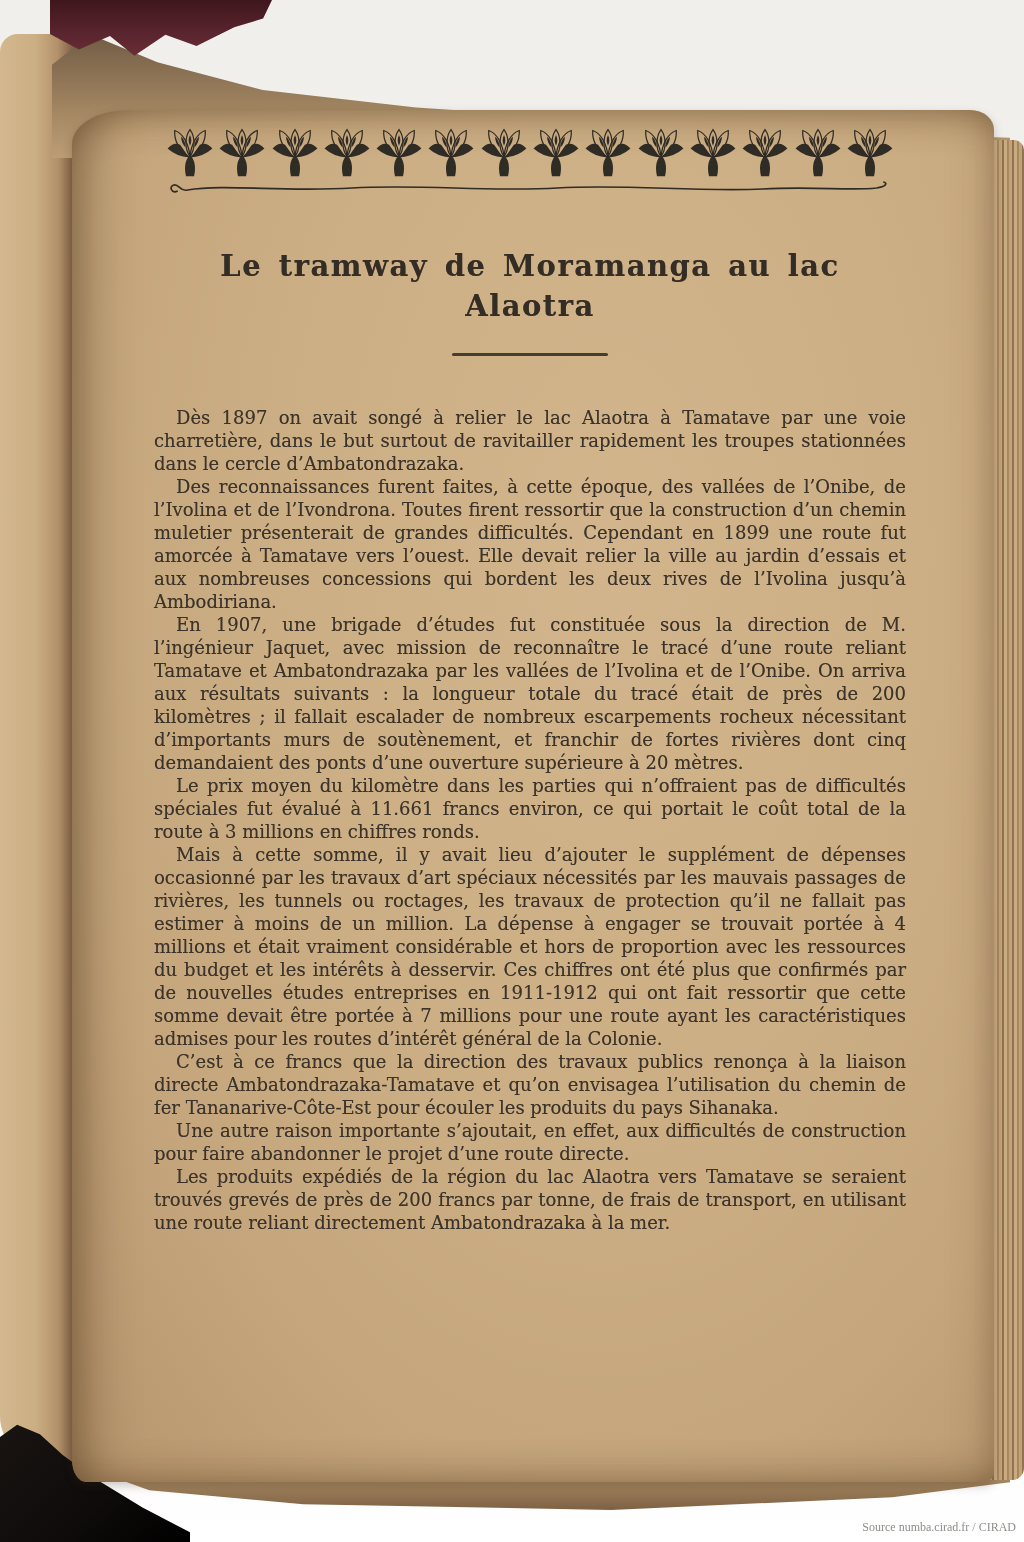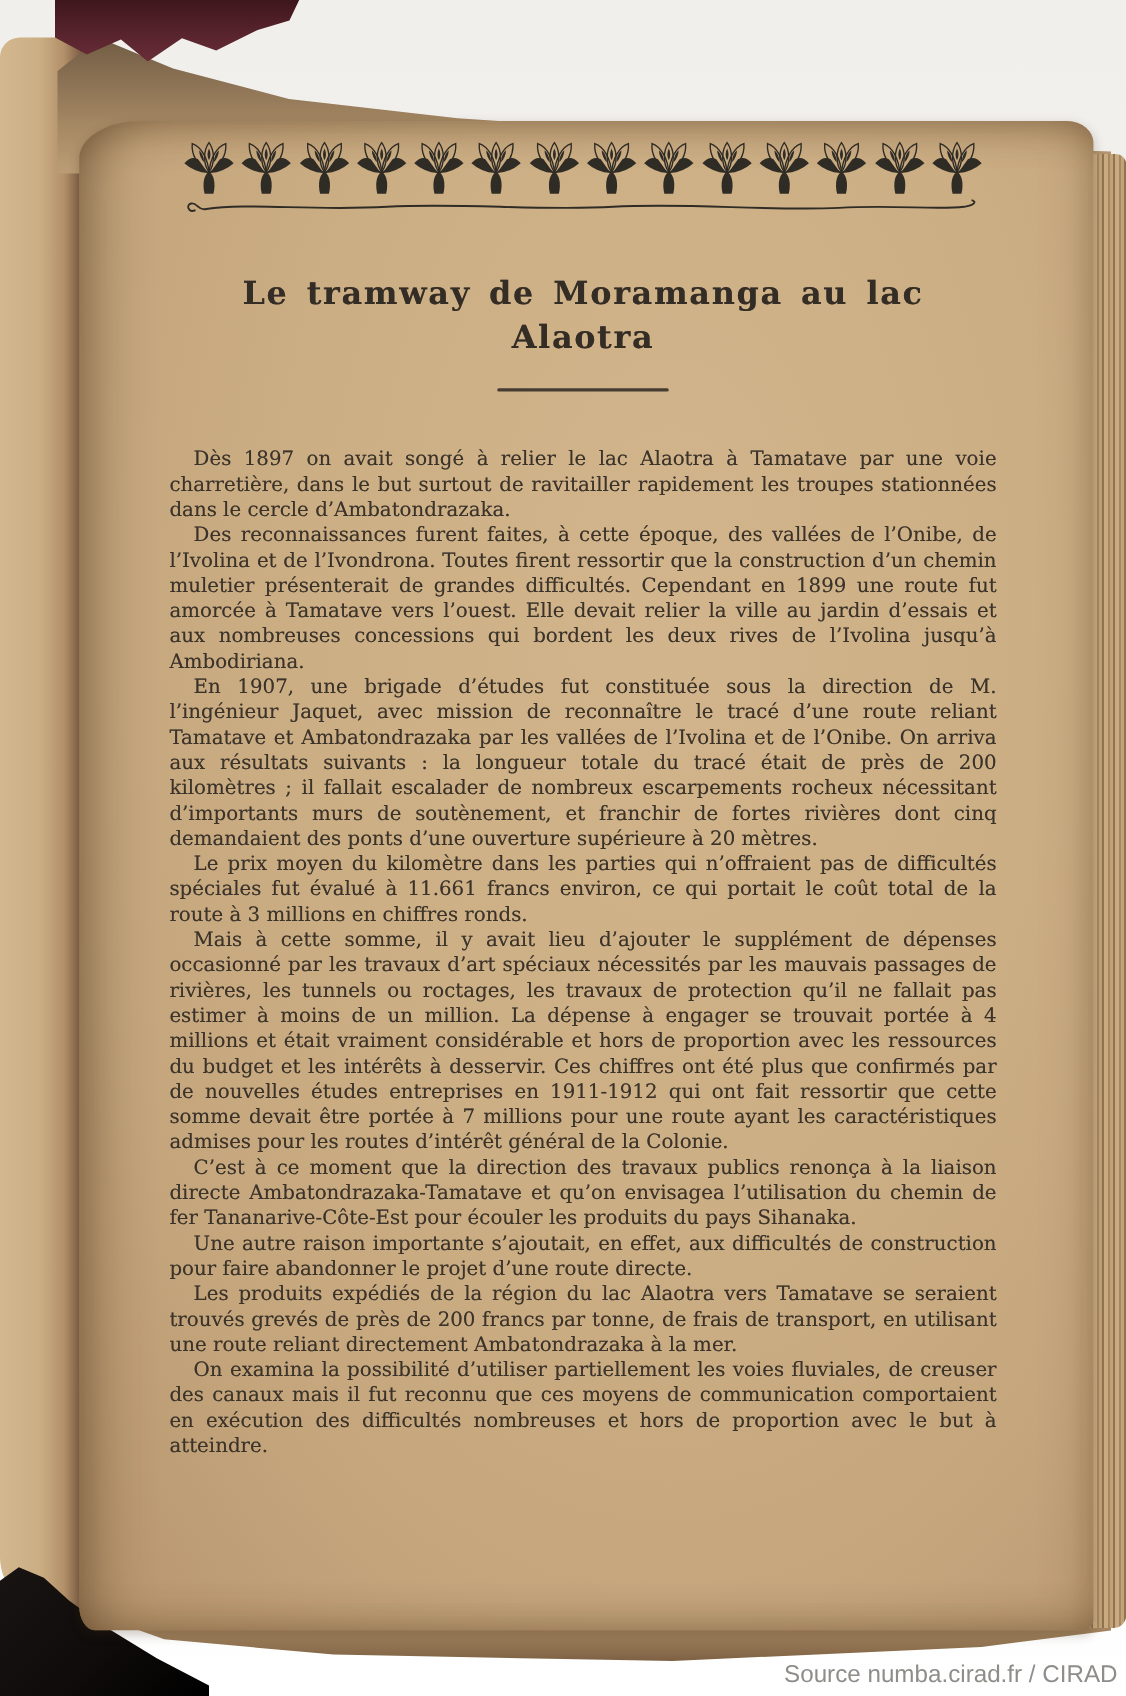--- a/index.html
+++ b/index.html
@@ -101,22 +101,22 @@
     font-size: 18px;
     line-height: 23px;
     text-align: justify;
     text-shadow: 0 0 0.4px rgba(59, 51, 42, 0.5);
   }
   .body-text p { margin: 0; text-indent: 22px; }
 
   
   .watermark {
     position: absolute; right: 8px; bottom: 7px;
-    font-family: Liberation Sans, sans-serif;
-    font-size: 22px;
+    font-family: Liberation Serif, serif;
+    font-size: 12px;
     color: #8f8d8a;
     z-index: 5;
   }
 </style>
 </head>
 <body>
 
 <div class="scene">
 
   <svg width="0" height="0" style="position:absolute" aria-hidden="true">
@@ -201,24 +201,23 @@
 
       <h1 class="title">Le tramway de Moramanga au lac Alaotra</h1>
       <div class="title-rule"></div>
 
       <div class="body-text">
         <p>Dès 1897 on avait songé à relier le lac Alaotra à Tamatave par une voie charretière, dans le but surtout de ravitailler rapidement les troupes stationnées dans le cercle d’Ambatondrazaka.</p>
         <p>Des reconnaissances furent faites, à cette époque, des vallées de l’Onibe, de l’Ivolina et de l’Ivondrona. Toutes firent ressortir que la construction d’un chemin muletier présenterait de grandes difficultés. Cependant en 1899 une route fut amorcée à Tamatave vers l’ouest. Elle devait relier la ville au jardin d’essais et aux nombreuses concessions qui bordent les deux rives de l’Ivolina jusqu’à Ambodiriana.</p>
         <p>En 1907, une brigade d’études fut constituée sous la direction de M. l’ingénieur Jaquet, avec mission de reconnaître le tracé d’une route reliant Tamatave et Ambatondrazaka par les vallées de l’Ivolina et de l’Onibe. On arriva aux résultats suivants : la longueur totale du tracé était de près de 200 kilomètres ; il fallait escalader de nombreux escarpements rocheux nécessitant d’importants murs de soutènement, et franchir de fortes rivières dont cinq demandaient des ponts d’une ouverture supérieure à 20 mètres.</p>
         <p>Le prix moyen du kilomètre dans les parties qui n’offraient pas de difficultés spéciales fut évalué à 11.661 francs environ, ce qui portait le coût total de la route à 3 millions en chiffres ronds.</p>
         <p>Mais à cette somme, il y avait lieu d’ajouter le supplément de dépenses occasionné par les travaux d’art spéciaux nécessités par les mauvais passages de rivières, les tunnels ou roctages, les travaux de protection qu’il ne fallait pas estimer à moins de un million. La dépense à engager se trouvait portée à 4 millions et était vraiment considérable et hors de proportion avec les ressources du budget et les intérêts à desservir. Ces chiffres ont été plus que confirmés par de nouvelles études entreprises en 1911-1912 qui ont fait ressortir que cette somme devait être portée à 7 millions pour une route ayant les caractéristiques admises pour les routes d’intérêt général de la Colonie.</p>
-        <p>C’est à ce moment que la direction des travaux publics renonça à la liaison directe Ambatondrazaka-Tamatave et qu’on envisagea l’utilisation du chemin de fer Tananarive-Côte-Est pour écouler les produits du pays Sihanaka.</p>
+        <p>C’est à ce francs que la direction des travaux publics renonça à la liaison directe Ambatondrazaka-Tamatave et qu’on envisagea l’utilisation du chemin de fer Tananarive-Côte-Est pour écouler les produits du pays Sihanaka.</p>
         <p>Une autre raison importante s’ajoutait, en effet, aux difficultés de construction pour faire abandonner le projet d’une route directe.</p>
         <p>Les produits expédiés de la région du lac Alaotra vers Tamatave se seraient trouvés grevés de près de 200 francs par tonne, de frais de transport, en utilisant une route reliant directement Ambatondrazaka à la mer.</p>
-        <p>On examina la possibilité d’utiliser partiellement les voies fluviales, de creuser des canaux mais il fut reconnu que ces moyens de communication comportaient en exécution des difficultés nombreuses et hors de proportion avec le but à atteindre.</p>
       </div>
 
     </div>
   </div>
 
   <div class="watermark">Source numba.cirad.fr / CIRAD</div>
 
 </div>
 
 </body></html>

